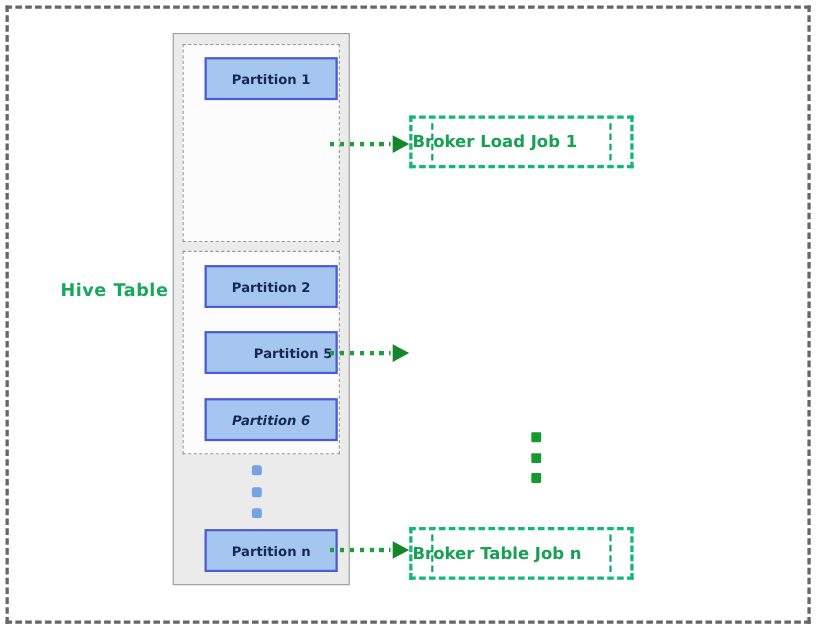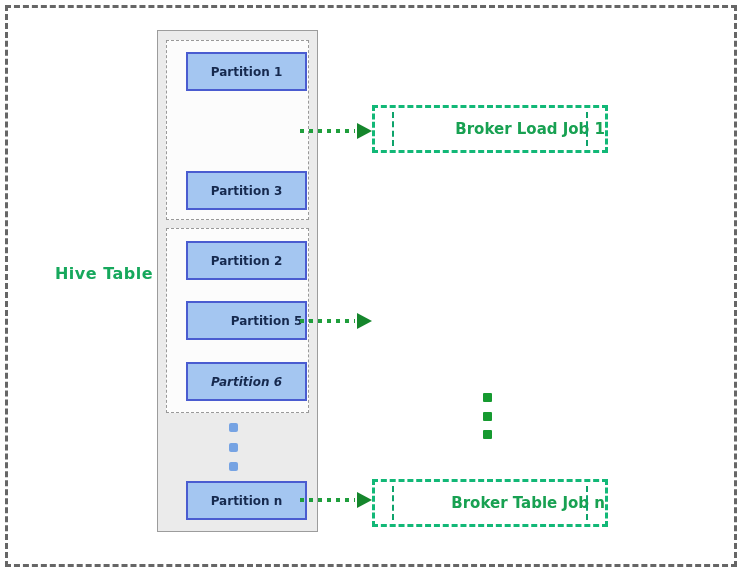--- a/index.html
+++ b/index.html
@@ -16,21 +16,21 @@
     overflow: hidden;
   }
   .outer-border {
     position: absolute;
     left: 5px; top: 5px; right: 6px; bottom: 6px;
     border: 3px dashed var(--outer-border-gray, #666666);
     pointer-events: none;
   }
   .hive-label {
     position: absolute;
-    left: 48px; top: 264px; width: 112px;
+    left: 48px; top: 254px; width: 112px;
     text-align: center;
     font-size: 16px;
     font-weight: bold;
     letter-spacing: 0.5px;
     color: var(--hive-label-green, #16a85c);
   }
   .hive-container {
     position: absolute;
     left: 157px; top: 30px;
     width: 161px; height: 502px;
@@ -80,26 +80,26 @@
     width: 9px; height: 9px;
     border-radius: 2px;
   }
   .blue-dots { left: 229px; top: 423px; height: 48px; justify-content: space-between; }
   .blue-dots .dot { background: var(--blue-dot, #76a3e3); }
   .green-dots { left: 483px; top: 393px; height: 46px; justify-content: space-between; }
   .green-dots .dot { background: var(--green-dot, #169a30); border-radius: 1px; }
   .broker-box {
     position: absolute;
     left: 372px;
-    width: 236px; height: 48px;
+    width: 204px; height: 48px;
     border: 3px dashed var(--broker-green, #12b877);
     box-sizing: border-box;
     display: flex;
     align-items: center;
-    justify-content: flex-end;
+    justify-content: flex-start;
     font-size: 15px;
     font-weight: bold;
     color: var(--broker-text-green, #18a152);
     background: transparent;
   }
   .job-1 { top: 105px; }
   .job-2 { top: 297px; }
   .job-n { top: 479px; }
   .sketch-stroke {
     position: absolute;
@@ -142,21 +142,20 @@
   <div class="outer-border"></div>
 
   <div class="hive-label">Hive Table</div>
 
   <div class="hive-container"></div>
 
   <div class="partition-group group-1"></div>
   <div class="partition-group group-2"></div>
 
   <div class="partition-box p1">Partition 1</div>
-  <div class="partition-box p3">Partition 3</div>
   <div class="partition-box p4">Partition 2</div>
   <div class="partition-box p5">Partition 5</div>
   <div class="partition-box p6">Partition 6</div>
   <div class="partition-box pn">Partition n</div>
 
   <div class="dots-column blue-dots">
     <div class="dot"></div>
     <div class="dot"></div>
     <div class="dot"></div>
   </div>

